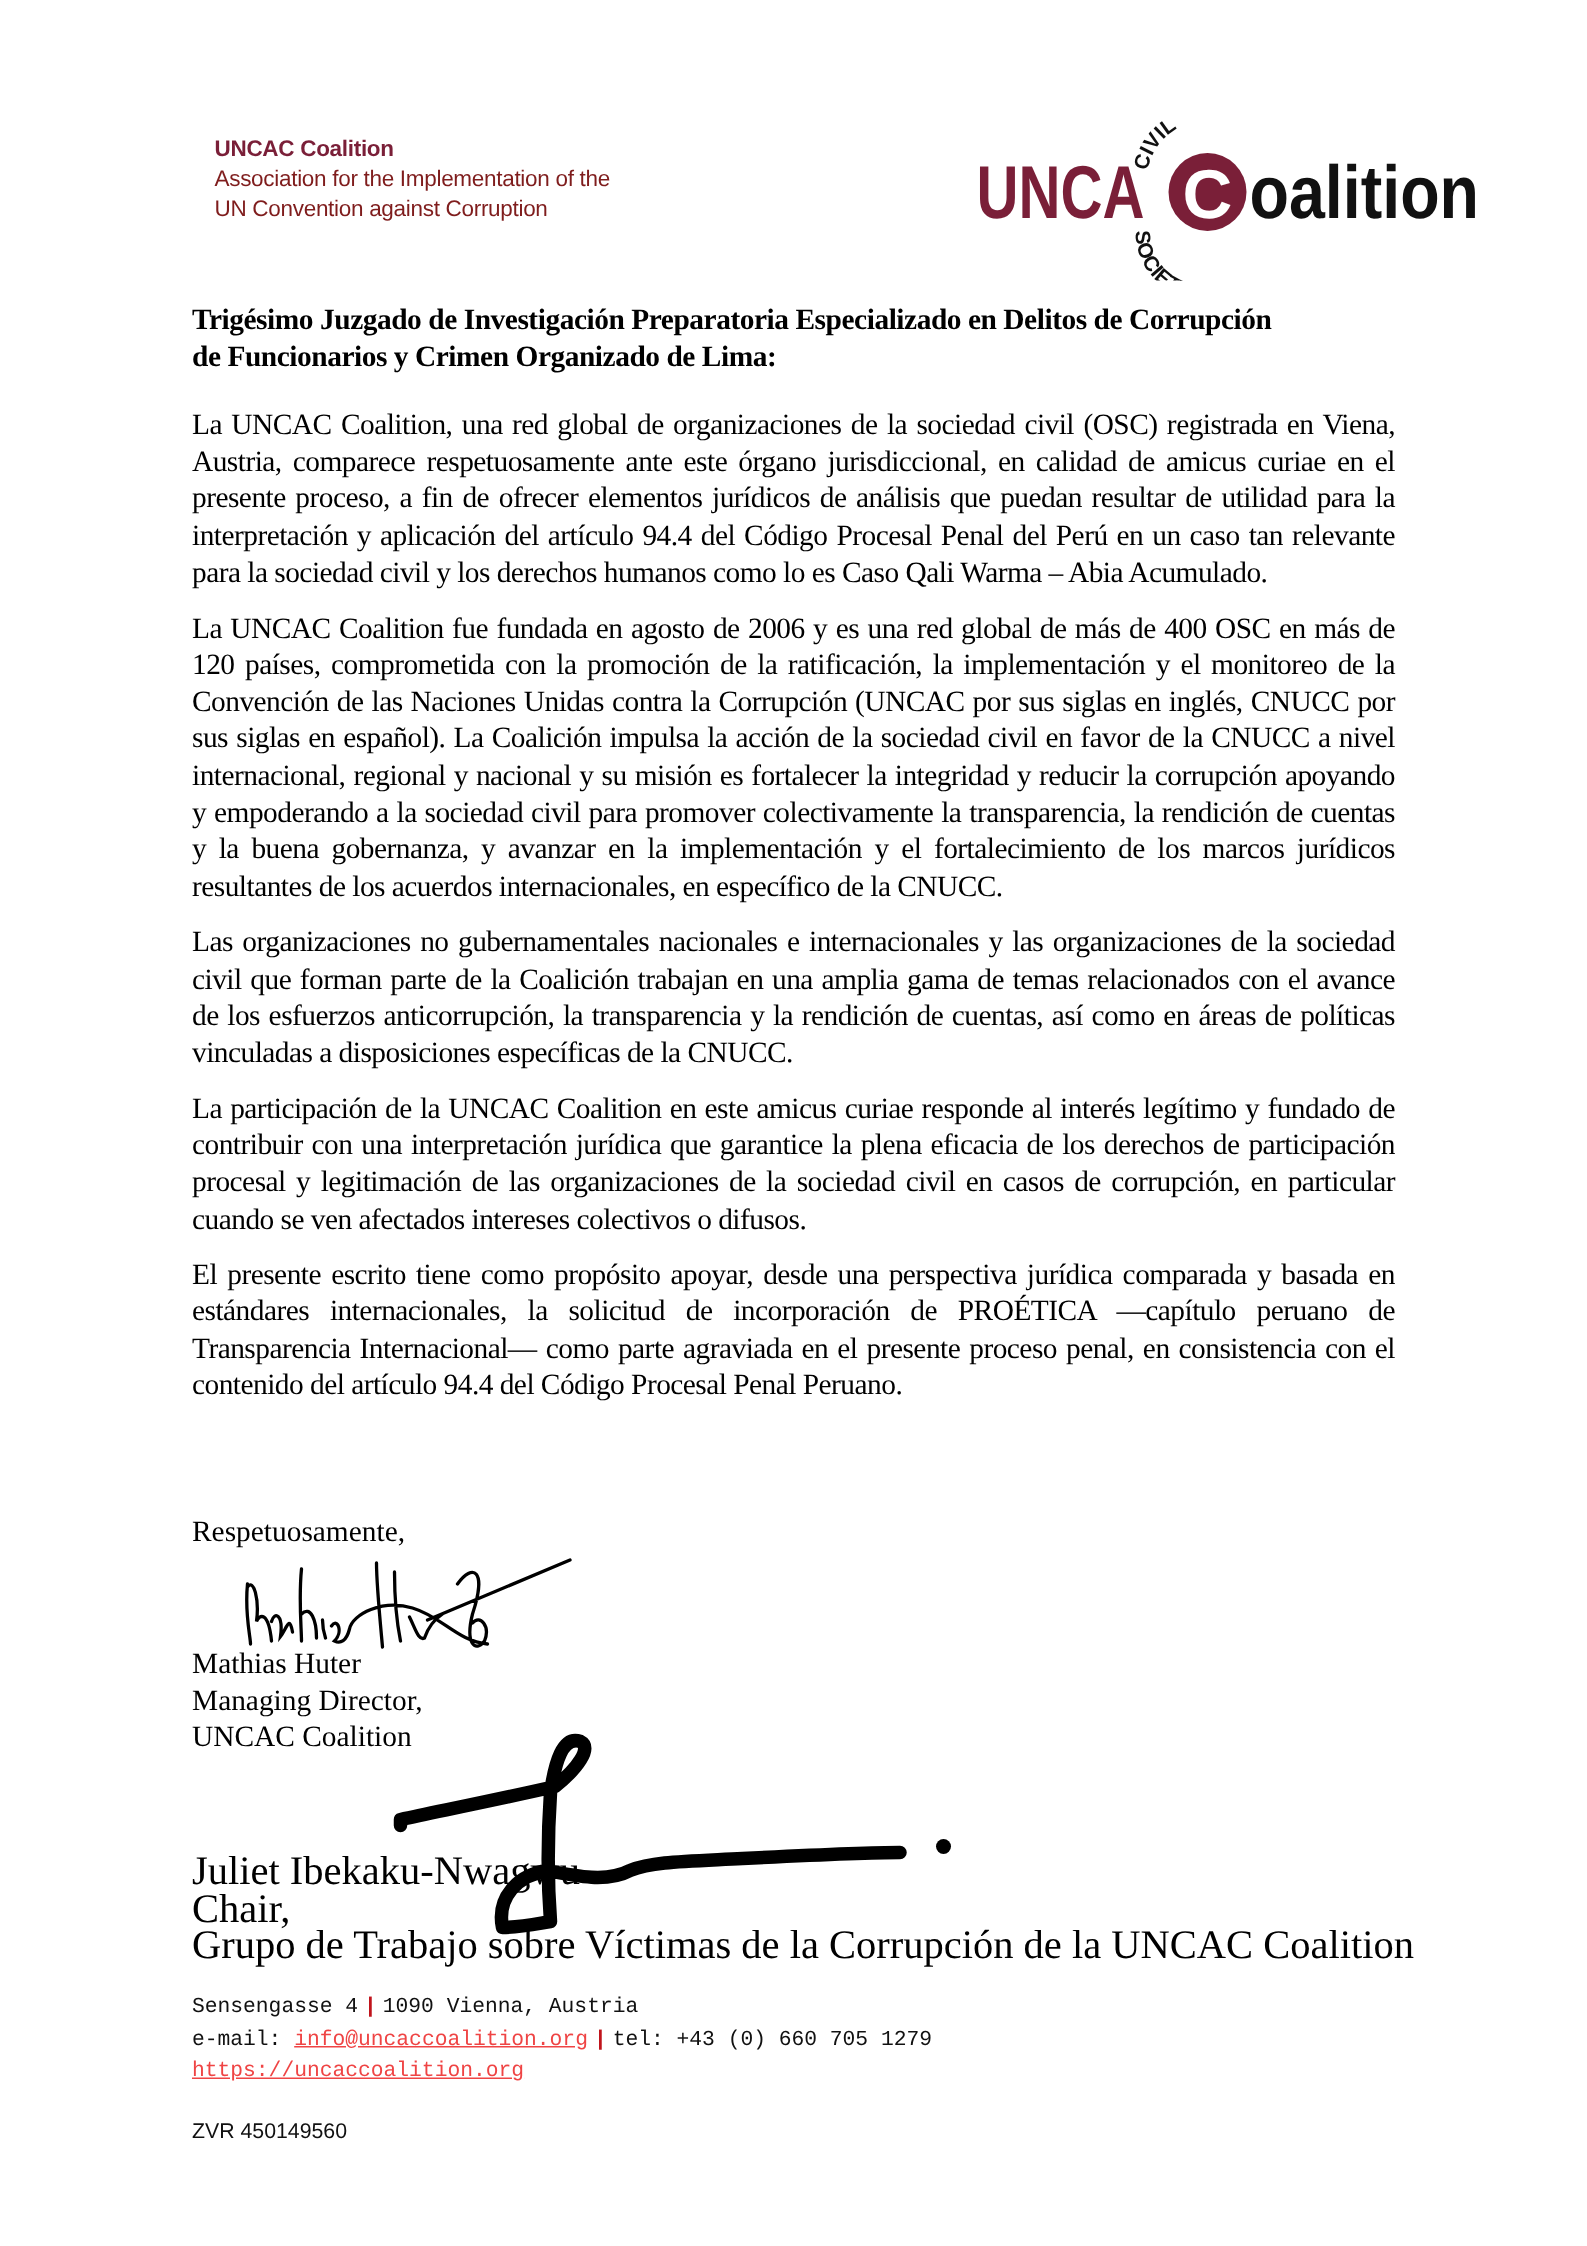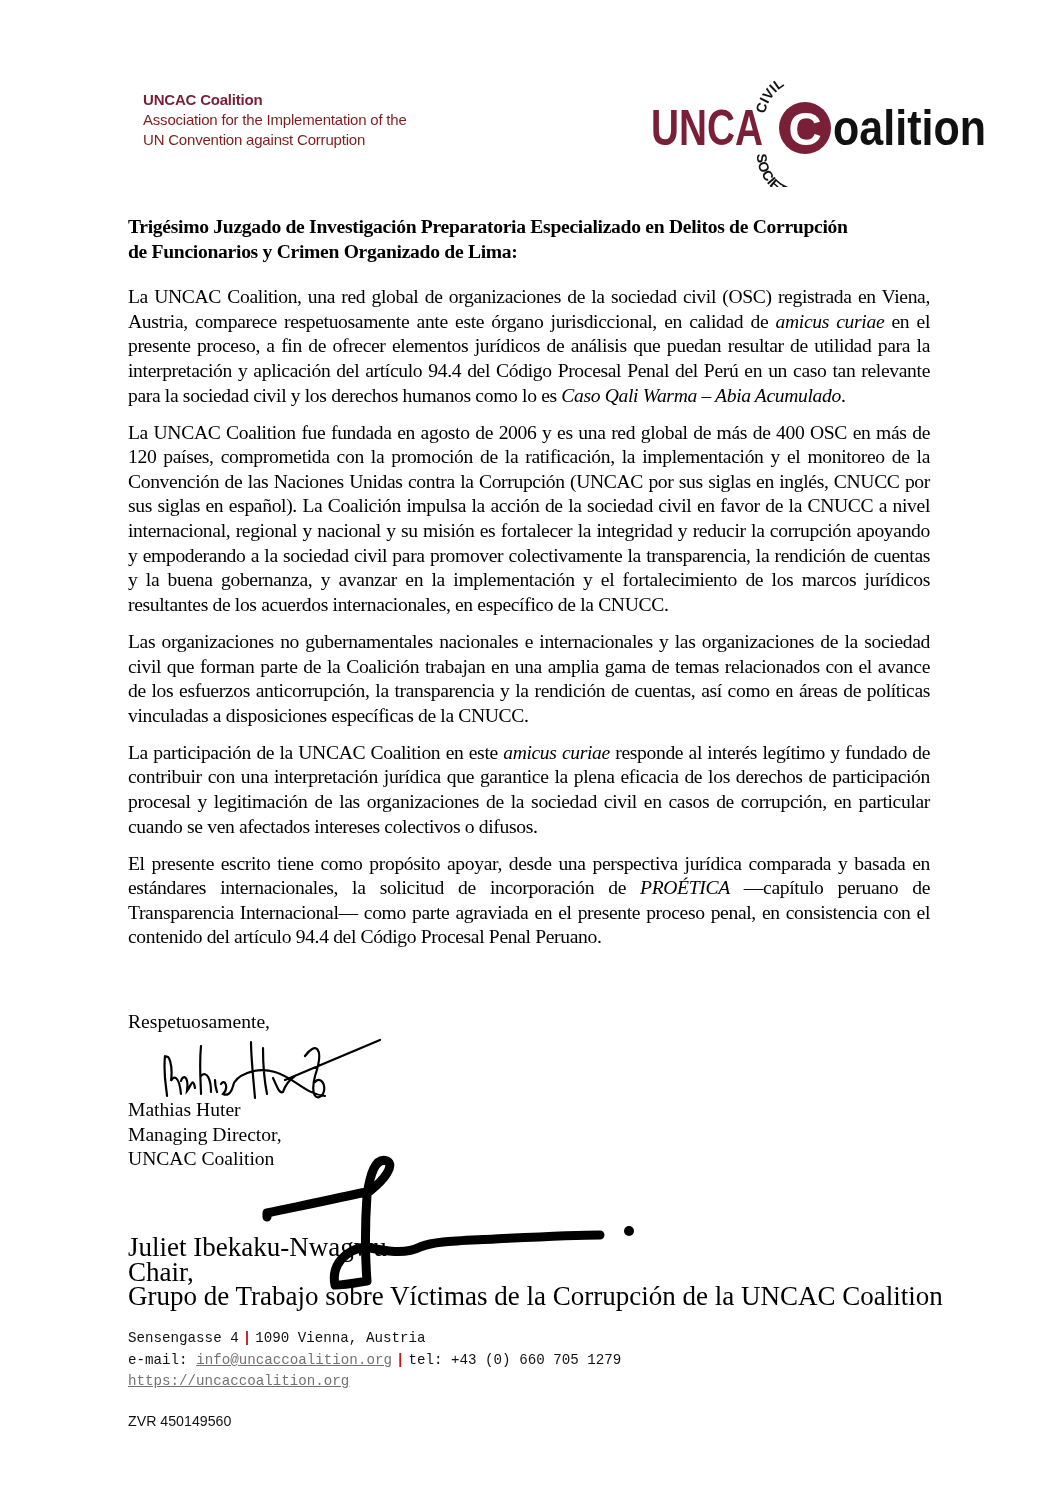--- a/index.html
+++ b/index.html
@@ -7,36 +7,36 @@
 
   
   .lh-left { position: absolute; left: 143px; top: 90px; font-family: "Liberation Sans", "DejaVu Sans", sans-serif; }
   .lh-org { color: #7a1f38; font-weight: bold; font-size: 15px; line-height: 20px; letter-spacing: -0.2px; }
   .lh-sub { color: #7f1d1d; font-size: 15px; line-height: 20px; letter-spacing: -0.2px; }
 
   
   .logo { position: absolute; left: 645px; top: 72px; width: 350px; height: 115px; }
 
   
-  .doc { position: absolute; left: 128px; top: 215px; width: 802px; font-family: "Liberation Serif", "DejaVu Serif", serif; font-size: 19.6px; line-height: 24.6px; }
+  .doc { position: absolute; left: 128px; top: 202px; width: 802px; font-family: "Liberation Serif", "DejaVu Serif", serif; font-size: 19.6px; line-height: 24.6px; }
   .heading { font-weight: bold; margin: 0 0 21px 0; letter-spacing: -0.3px; }
   .para { text-align: justify; margin: 0 0 12.5px 0; letter-spacing: -0.35px; }
-  .it { font-style: italic; }
+  .it { }
 
   .closing { position: absolute; left: 128px; top: 1010px; font-family: "Liberation Serif", "DejaVu Serif", serif; font-size: 19.6px; line-height: 24.6px; }
   .sig1 { position: absolute; left: 155px; top: 1036px; width: 230px; height: 68px; }
   .signer1 { position: absolute; left: 128px; top: 1098px; font-family: "Liberation Serif", "DejaVu Serif", serif; font-size: 19.6px; line-height: 24.6px; }
   .sig2 { position: absolute; left: 255px; top: 1155px; width: 385px; height: 140px; }
   .signer2 { position: absolute; left: 128px; top: 1235px; font-family: "Liberation Serif", "DejaVu Serif", serif; font-size: 27px; line-height: 24.6px; }
   .signer2 .line { position: relative; z-index: 1; }
 
   
   .footer { position: absolute; left: 128px; top: 1328px; font-family: Liberation Mono, monospace; font-size: 14.2px; line-height: 21.5px; color: #111; }
   .sep { color: #c0141c; font-weight: bold; padding: 0 4px; }
-  .link { color: #737373; text-decoration: underline; }
+  .link { color: #ef4444; text-decoration: underline; }
   .zvr { position: absolute; left: 128px; top: 1413px; font-family: "Liberation Sans", "DejaVu Sans", sans-serif; font-size: 14.2px; color: #111; text-align: right; }
 </style>
 </head>
 <body>
 
 <div class="lh-left">
   <div class="lh-org">UNCAC Coalition</div>
   <div class="lh-sub">Association for the Implementation of the</div>
   <div class="lh-sub">UN Convention against Corruption</div>
 </div>

